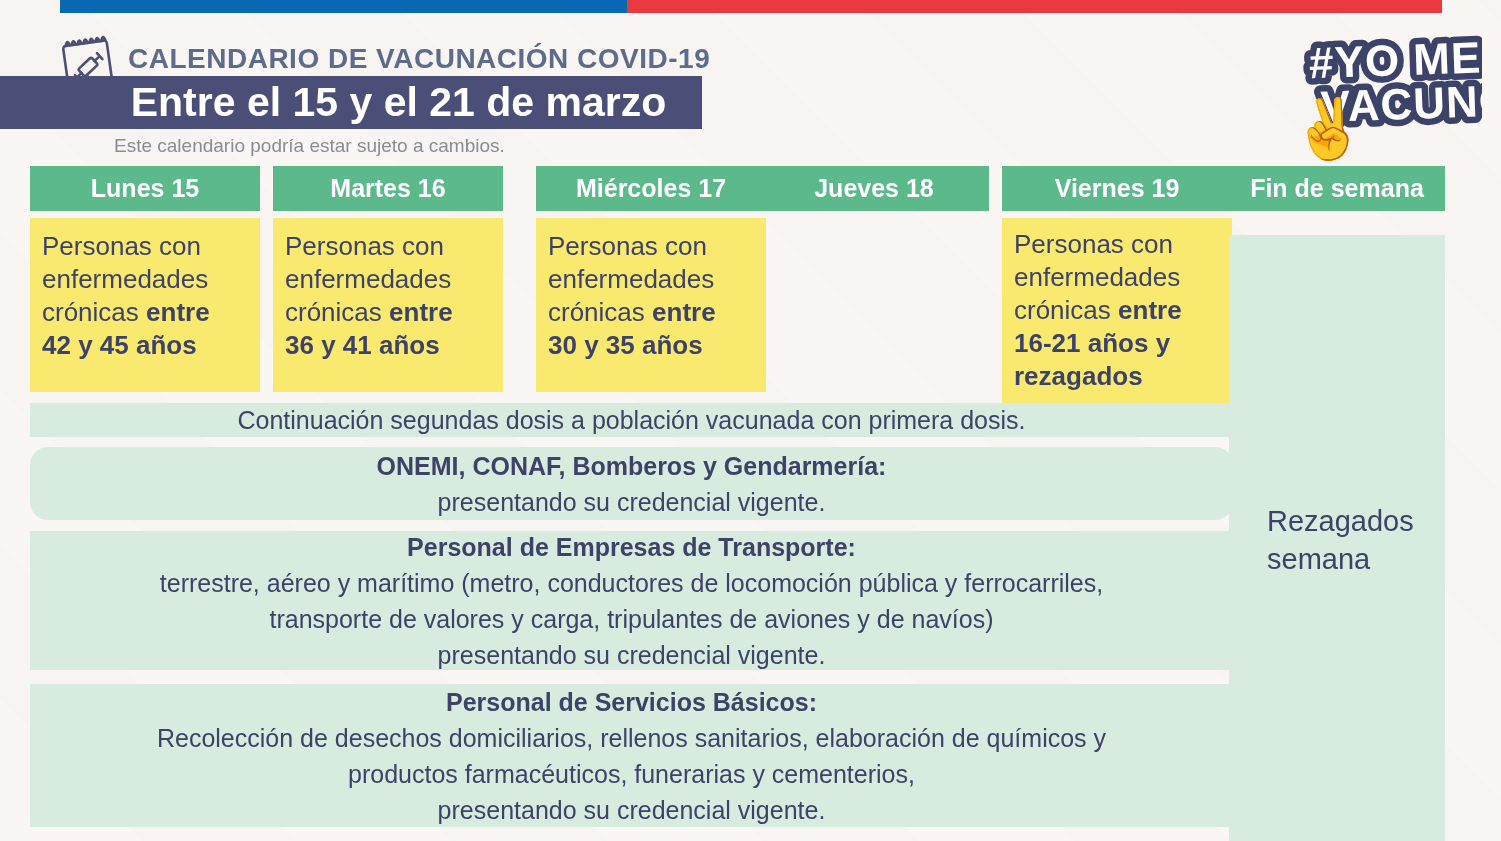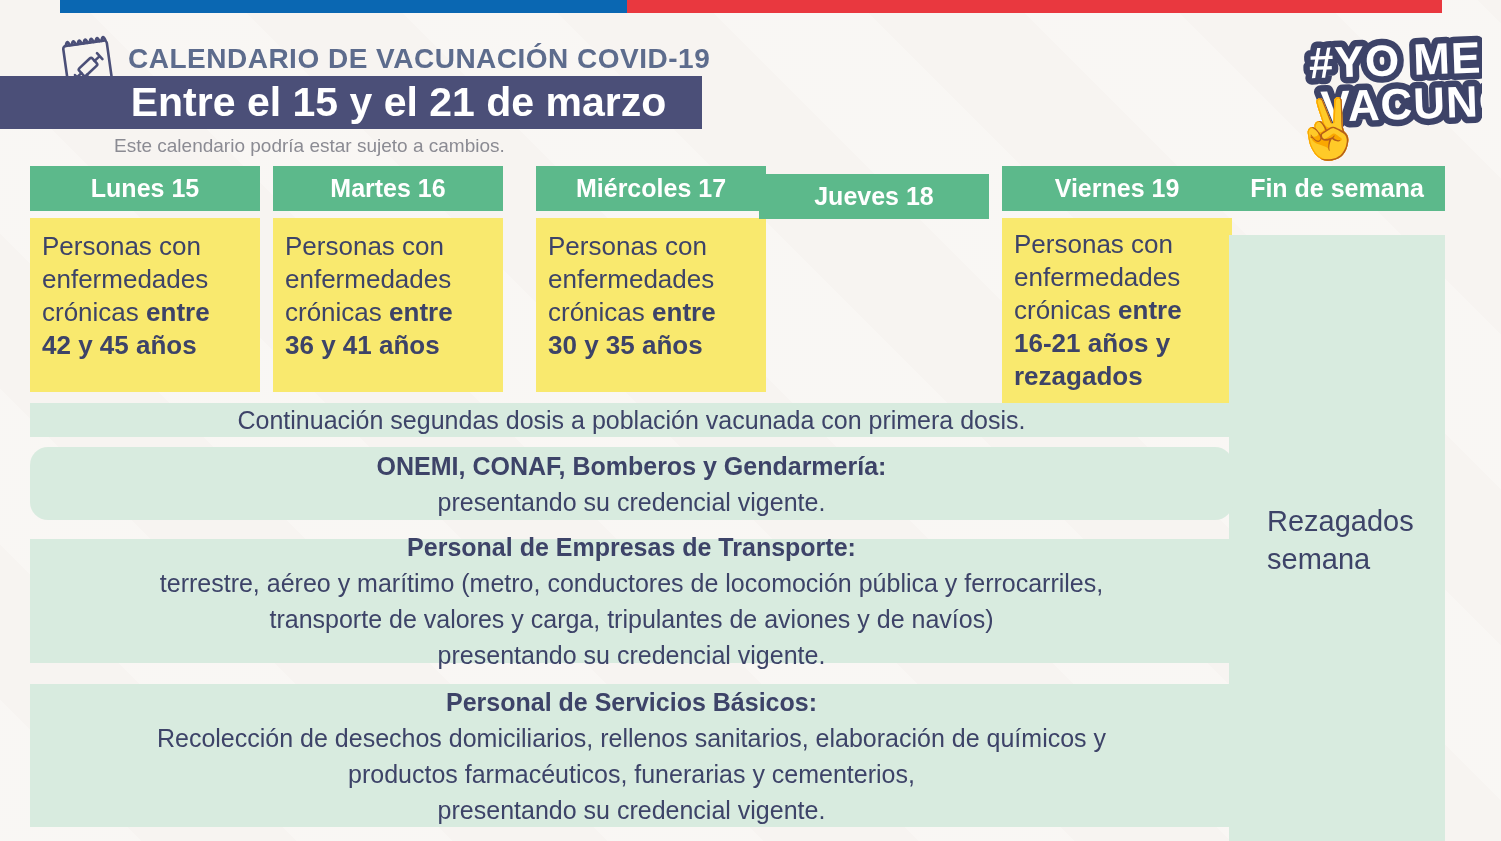--- a/index.html
+++ b/index.html
@@ -50,21 +50,21 @@
   .disclaimer {
     position: absolute; left: 114px; top: 135px;
     font-size: 19px; color: var(--gray, #8b8b93); text-align: center;
   }
 
   
   .logo { position: absolute; left: 1272px; top: 28px; width: 210px; height: 140px; }
 
   
   .day-col { position: absolute; top: 166px; width: 230px; }
-  .c1 { left: 30px; } .c2 { left: 273px; } .c3 { left: 516px; margin-left: 20px; } .c4 { left: 759px; margin-top: 8px; } .c5 { left: 1002px; }
+  .c1 { left: 30px; } .c2 { left: 273px; } .c3 { left: 516px; margin-left: 20px; } .c4 { left: 759px; } .c5 { left: 1002px; }
   .wk { left: 1212px; width: 233px; padding-left: 17px; }
 
   .day-header {
     height: 45px; background: var(--green, #5cb98b);
     color: #ffffff; font-weight: bold; font-size: 25px;
     display: flex; align-items: center; justify-content: center;
     white-space: nowrap;
   }
   .day-cell {
     margin-top: 7px; background: var(--yellow, #f9e96e);
@@ -86,21 +86,21 @@
   .band {
     position: absolute; left: 30px; width: 1203px;
     background: var(--ltgreen, #d8ebdf);
     color: var(--navy, #3d4368);
     text-align: center; font-size: 25px; line-height: 36px;
     display: flex; flex-direction: column; justify-content: center;
   }
   .band strong { font-weight: bold; }
   .r1 { top: 403px; height: 34px; line-height: 34px; }
   .r2 { top: 447px; height: 73px; border-radius: 18px; }
-  .r3 { top: 531px; height: 124px; margin-top: 8px; }
+  .r3 { top: 531px; height: 139px; }
   .r4 { top: 684px; height: 143px; }
 </style>
 </head>
 <body>
 
 <div class="stage" style="--bg: #f8f5f2; --flagBlue: #0a67b2; --flagRed: #e9383f; --banner: #4b4f78; --kicker: #5d6c8d; --gray: #8b8b93; --green: #5cb98b; --yellow: #f9e96e; --ltgreen: #d8ebdf; --navy: #3d4368;">
   <div class="chevron"></div>
 
   <div class="topbar">
     <div class="blue"></div>

